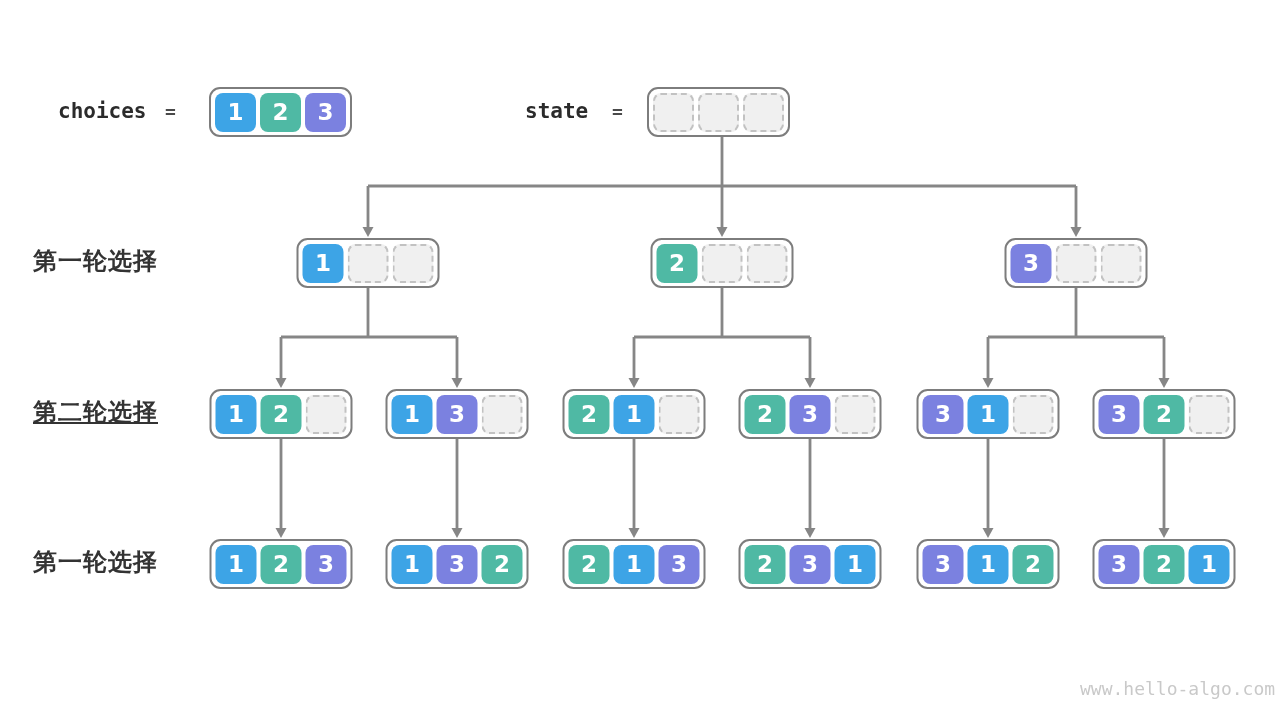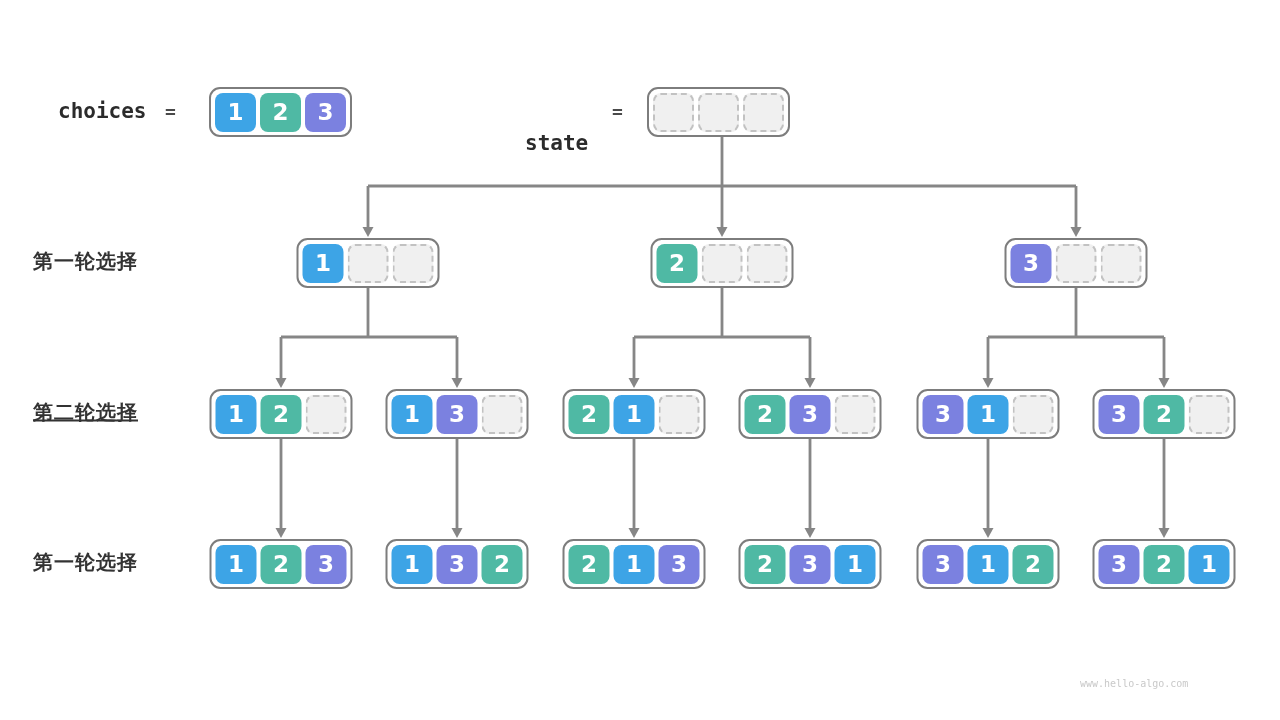--- a/index.html
+++ b/index.html
@@ -30,21 +30,21 @@
     position: absolute;
     font-family: "DejaVu Sans Mono", monospace;
     font-weight: 700;
     font-size: 18px;
     color: #4a4a4a;
     line-height: 24px;
   }
   .row-label {
     position: absolute;
     transform: translateY(-50%);
-    font-size: 20px;
+    font-size: 24px;
     font-weight: 600;
     color: var(--text, #333333);
     letter-spacing: 1px;
     white-space: nowrap;
   }
   .array-box {
     position: absolute;
     box-sizing: border-box;
     height: 50px;
     display: flex;
@@ -71,21 +71,21 @@
   }
   .cell.empty {
     background: var(--empty-fill, #f0f0f0);
     border: 2px dashed var(--empty-border, #c2c2c2);
   }
   .watermark {
     position: absolute;
     left: 1080px;
     top: 678px;
     font-family: "DejaVu Sans Mono", monospace;
-    font-size: 10px;
+    font-size: 18px;
     color: var(--watermark, #c9c9c9);
   }
 </style>
 </head>
 <body>
 
 <div class="stage">
   <svg class="connectors" id="connectors" viewBox="0 0 1280 720">
       <path d="M722 137L722 186M368 186L1076 186M368 186L368 230M722 186L722 230M1076 186L1076 230M368 288L368 337M281 337L457 337M281 337L281 381M457 337L457 381M722 288L722 337M634 337L810 337M634 337L634 381M810 337L810 381M1076 288L1076 337M988 337L1164 337M988 337L988 381M1164 337L1164 381M281 439L281 531M457 439L457 531M634 439L634 531M810 439L810 531M988 439L988 531M1164 439L1164 531" stroke="#868686" stroke-width="2.8" fill="none"></path>
       <polygon points="362.5,227 373.5,227 368,237" fill="#868686"></polygon>
@@ -106,21 +106,21 @@
     </svg>
 
   <span class="code-label" style="left:58px; top:99px;">choices</span>
   <span class="eq" style="left:165px; top:100px;">=</span>
   <div class="array-box" id="choices-box" style="left:209px; top:87px;">
       <div class="cell" style="background: rgb(61, 164, 230);">1</div>
       <div class="cell" style="background: rgb(79, 185, 164);">2</div>
       <div class="cell" style="background: rgb(123, 129, 224);">3</div>
     </div>
 
-  <span class="code-label" style="left:525px; top:99px;margin-top:32px;">state</span>
+  <span class="code-label" style="left:525px; top:99px;">state</span>
   <span class="eq" style="left:612px; top:100px;">=</span>
   <div class="array-box" id="state-box" style="left:647px; top:87px;">
       <div class="cell empty"></div>
       <div class="cell empty"></div>
       <div class="cell empty"></div>
     </div>
 
   <div id="tree-layer">
       <span class="row-label" style="left: 33px; top: 261px;">第一轮选择</span>
       <div class="array-box centered" style="left: 368px; top: 238px;">

